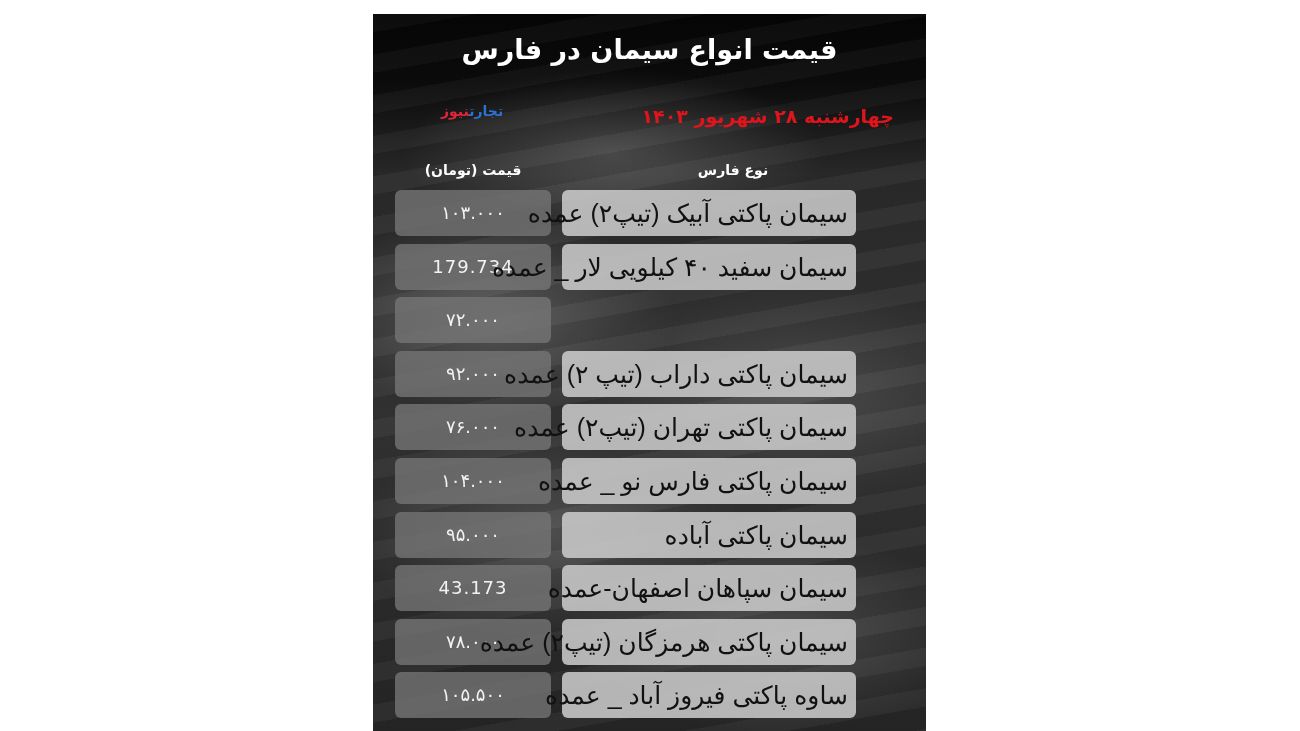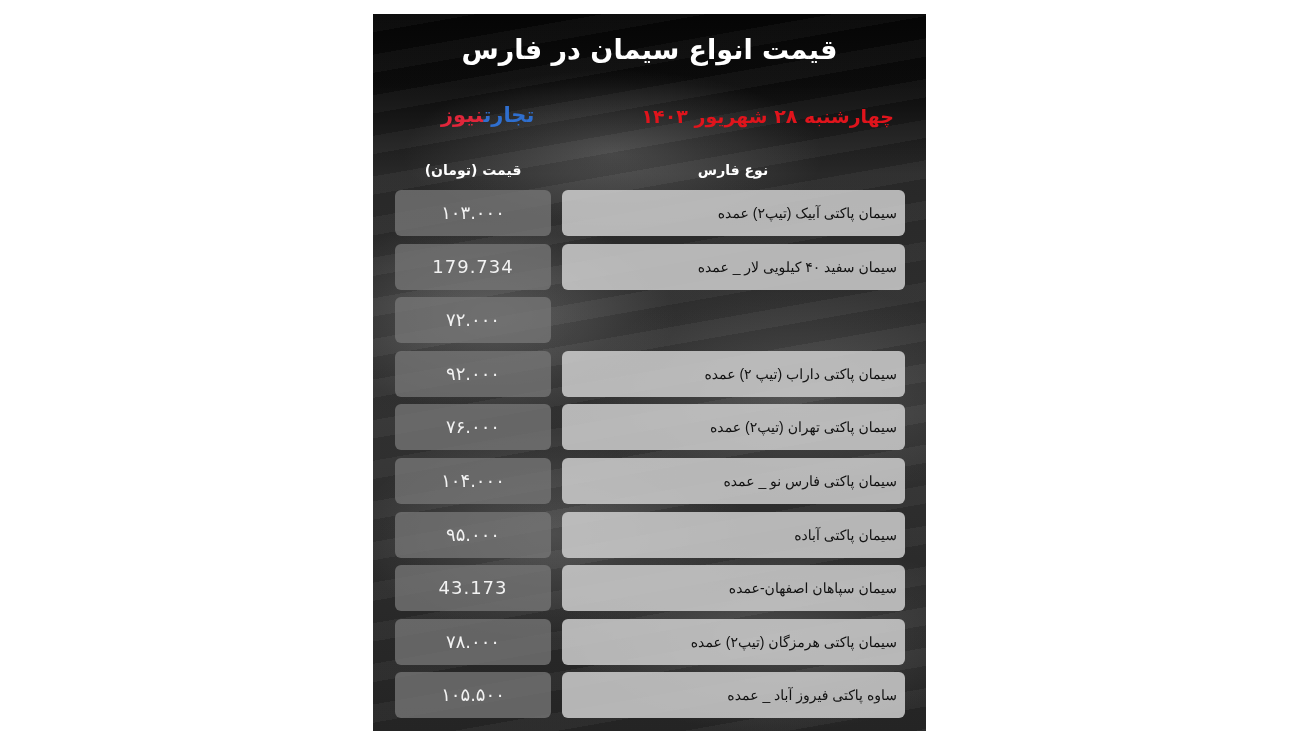--- a/index.html
+++ b/index.html
@@ -51,21 +51,21 @@
       right: 32px;
       color: #e0141c;
       font-size: 19px;
       font-weight: bold;
       direction: rtl;
     }
     .logo {
       position: absolute;
       top: 89px;
       left: 68px;
-      font-size: 21px;
+      font-size: 14px;
       font-weight: bold;
       direction: rtl;
       letter-spacing: -1px;
     }
     .logo .logo-a { color: #2f6fcf; }
     .logo .logo-b { color: #e0263a; }
     .col-head {
       position: absolute;
       top: 148px;
       color: #ffffff;
@@ -99,27 +99,27 @@
       font-size: 18px;
       line-height: 46px;
       text-align: center;
       direction: rtl;
       letter-spacing: 1px;
     }
     .cell-name {
       position: absolute;
       left: 167px;
       top: 0;
-      width: 343px;
+      width: 294px;
       height: 46px;
       border-radius: 6px;
       background: rgba(205,205,205,0.86);
       color: #111111;
       font-family: "Liberation Sans", sans-serif;
-      font-size: 14px;
+      font-size: 25px;
       line-height: 46px;
       text-align: right;
       direction: rtl;
       padding-right: 8px;
       box-sizing: border-box;
       white-space: nowrap;
     }
   </style>
 </head>
 <body>

